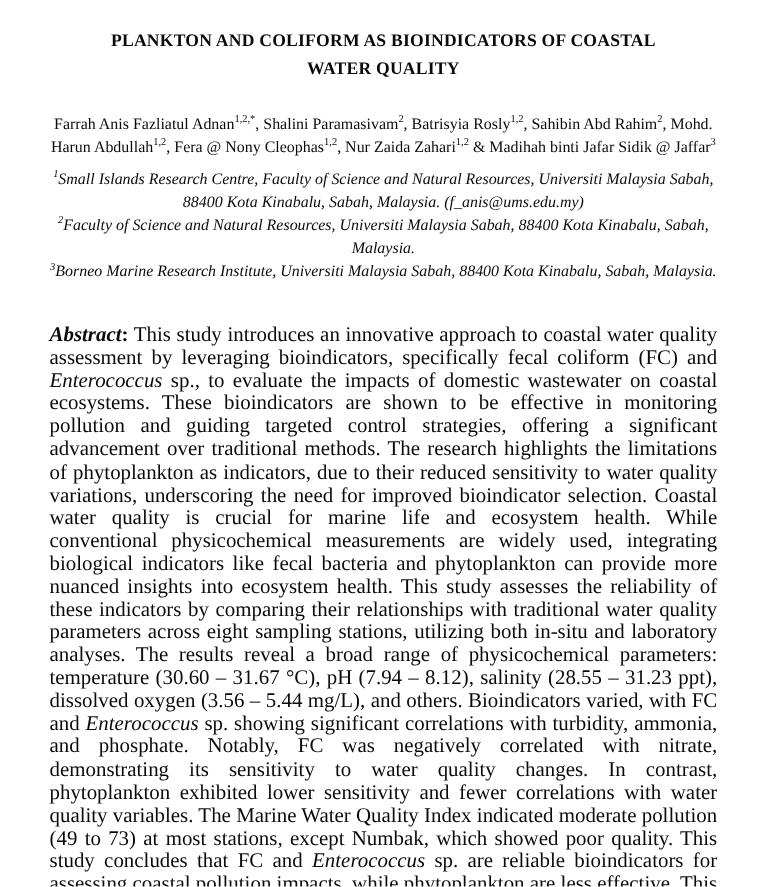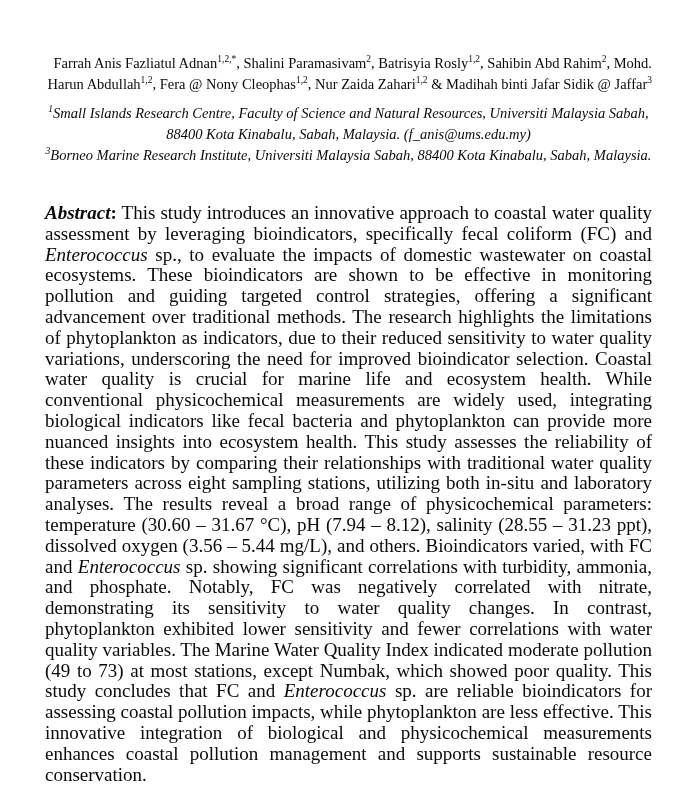--- a/index.html
+++ b/index.html
@@ -21,21 +21,21 @@
   .title {
     margin: 0;
     text-align: center;
     font-weight: bold;
     font-size: 16px;
     line-height: 25px;
     letter-spacing: 0.2px;
   }
   .authors {
     margin: 28px 0 0 0;
-    text-align: right;
+    text-align: center;
     font-size: 14.5px;
     line-height: 21px;
   }
   .affiliations {
     margin-top: 8px;
     text-align: center;
     font-style: italic;
     font-size: 14.5px;
     line-height: 21px;
   }
@@ -56,25 +56,30 @@
     font-size: 9.5px;
     line-height: 0;
     vertical-align: super;
   }
 </style>
 </head>
 <body>
 
 <div class="page">
 
+  <h1 class="title">
+    <div>PLANKTON AND COLIFORM AS BIOINDICATORS OF COASTAL</div>
+    <div>WATER QUALITY</div>
+  </h1>
 
   <p class="authors"><span>Farrah Anis Fazliatul Adnan</span><sup>1,2,*</sup><span>, Shalini Paramasivam</span><sup>2</sup><span>, Batrisyia Rosly</span><sup>1,2</sup><span>, Sahibin Abd Rahim</span><sup>2</sup><span>, Mohd. Harun Abdullah</span><sup>1,2</sup><span>, Fera @ Nony Cleophas</span><sup>1,2</sup><span>, Nur Zaida Zahari</span><sup>1,2</sup><span> &amp; Madihah binti Jafar Sidik @ Jaffar</span><sup>3</sup></p>
 
   <div class="affiliations">
     <p><sup style="font-style: italic;">1</sup><span style="font-style: italic;">Small Islands Research Centre, Faculty of Science and Natural Resources, Universiti Malaysia Sabah, 88400 Kota Kinabalu, Sabah, Malaysia. (f_anis@ums.edu.my)</span></p>
+    <p><sup style="font-style: italic;">2</sup><span style="font-style: italic;">Faculty of Science and Natural Resources, Universiti Malaysia Sabah, 88400 Kota Kinabalu, Sabah, Malaysia.</span></p>
     <p><sup style="font-style: italic;">3</sup><span style="font-style: italic; text-align: center;">Borneo Marine Research Institute, Universiti Malaysia Sabah, 88400 Kota Kinabalu, Sabah, Malaysia.</span></p>
   </div>
 
   <p class="abstract"><span style="font-weight: bold; font-style: italic;">Abstract</span><span style="font-weight: bold;">:</span><span> This study introduces an innovative approach to coastal water quality assessment by leveraging bioindicators, specifically fecal coliform (FC) and </span><span style="font-style: italic;">Enterococcus</span><span> sp., to evaluate the impacts of domestic wastewater on coastal ecosystems. These bioindicators are shown to be effective in monitoring pollution and guiding targeted control strategies, offering a significant advancement over traditional methods. The research highlights the limitations of phytoplankton as indicators, due to their reduced sensitivity to water quality variations, underscoring the need for improved bioindicator selection. Coastal water quality is crucial for marine life and ecosystem health. While conventional physicochemical measurements are widely used, integrating biological indicators like fecal bacteria and phytoplankton can provide more nuanced insights into ecosystem health. This study assesses the reliability of these indicators by comparing their relationships with traditional water quality parameters across eight sampling stations, utilizing both in-situ and laboratory analyses. The results reveal a broad range of physicochemical parameters: temperature (30.60 – 31.67 °C), pH (7.94 – 8.12), salinity (28.55 – 31.23 ppt), dissolved oxygen (3.56 – 5.44 mg/L), and others. Bioindicators varied, with FC and </span><span style="font-style: italic;">Enterococcus</span><span> sp. showing significant correlations with turbidity, ammonia, and phosphate. Notably, FC was negatively correlated with nitrate, demonstrating its sensitivity to water quality changes. In contrast, phytoplankton exhibited lower sensitivity and fewer correlations with water quality variables. The Marine Water Quality Index indicated moderate pollution (49 to 73) at most stations, except Numbak, which showed poor quality. This study concludes that FC and </span><span style="font-style: italic;">Enterococcus</span><span> sp. are reliable bioindicators for assessing coastal pollution impacts, while phytoplankton are less effective. This innovative integration of biological and physicochemical measurements enhances coastal pollution management and supports sustainable resource conservation.</span></p>
 
   <p class="keywords">
     <span class="bold">Keywords:</span><span> Plankton, Coliform, Coastal water, Water quality</span>
   </p>
 
 </div>

